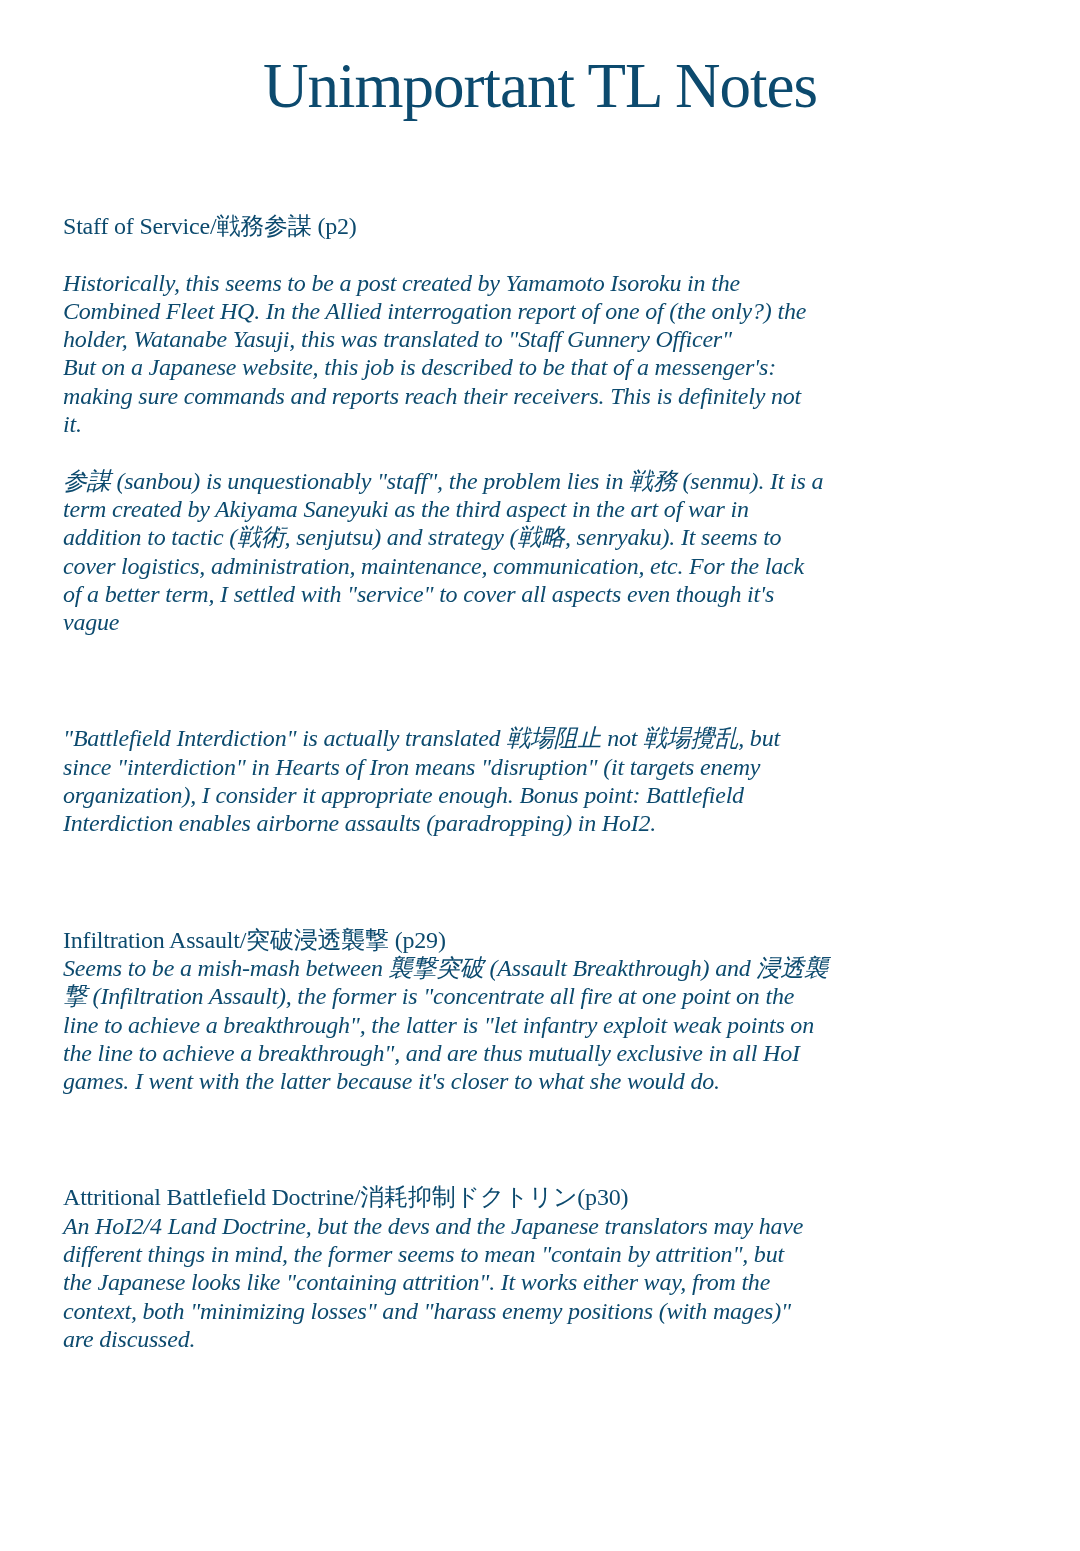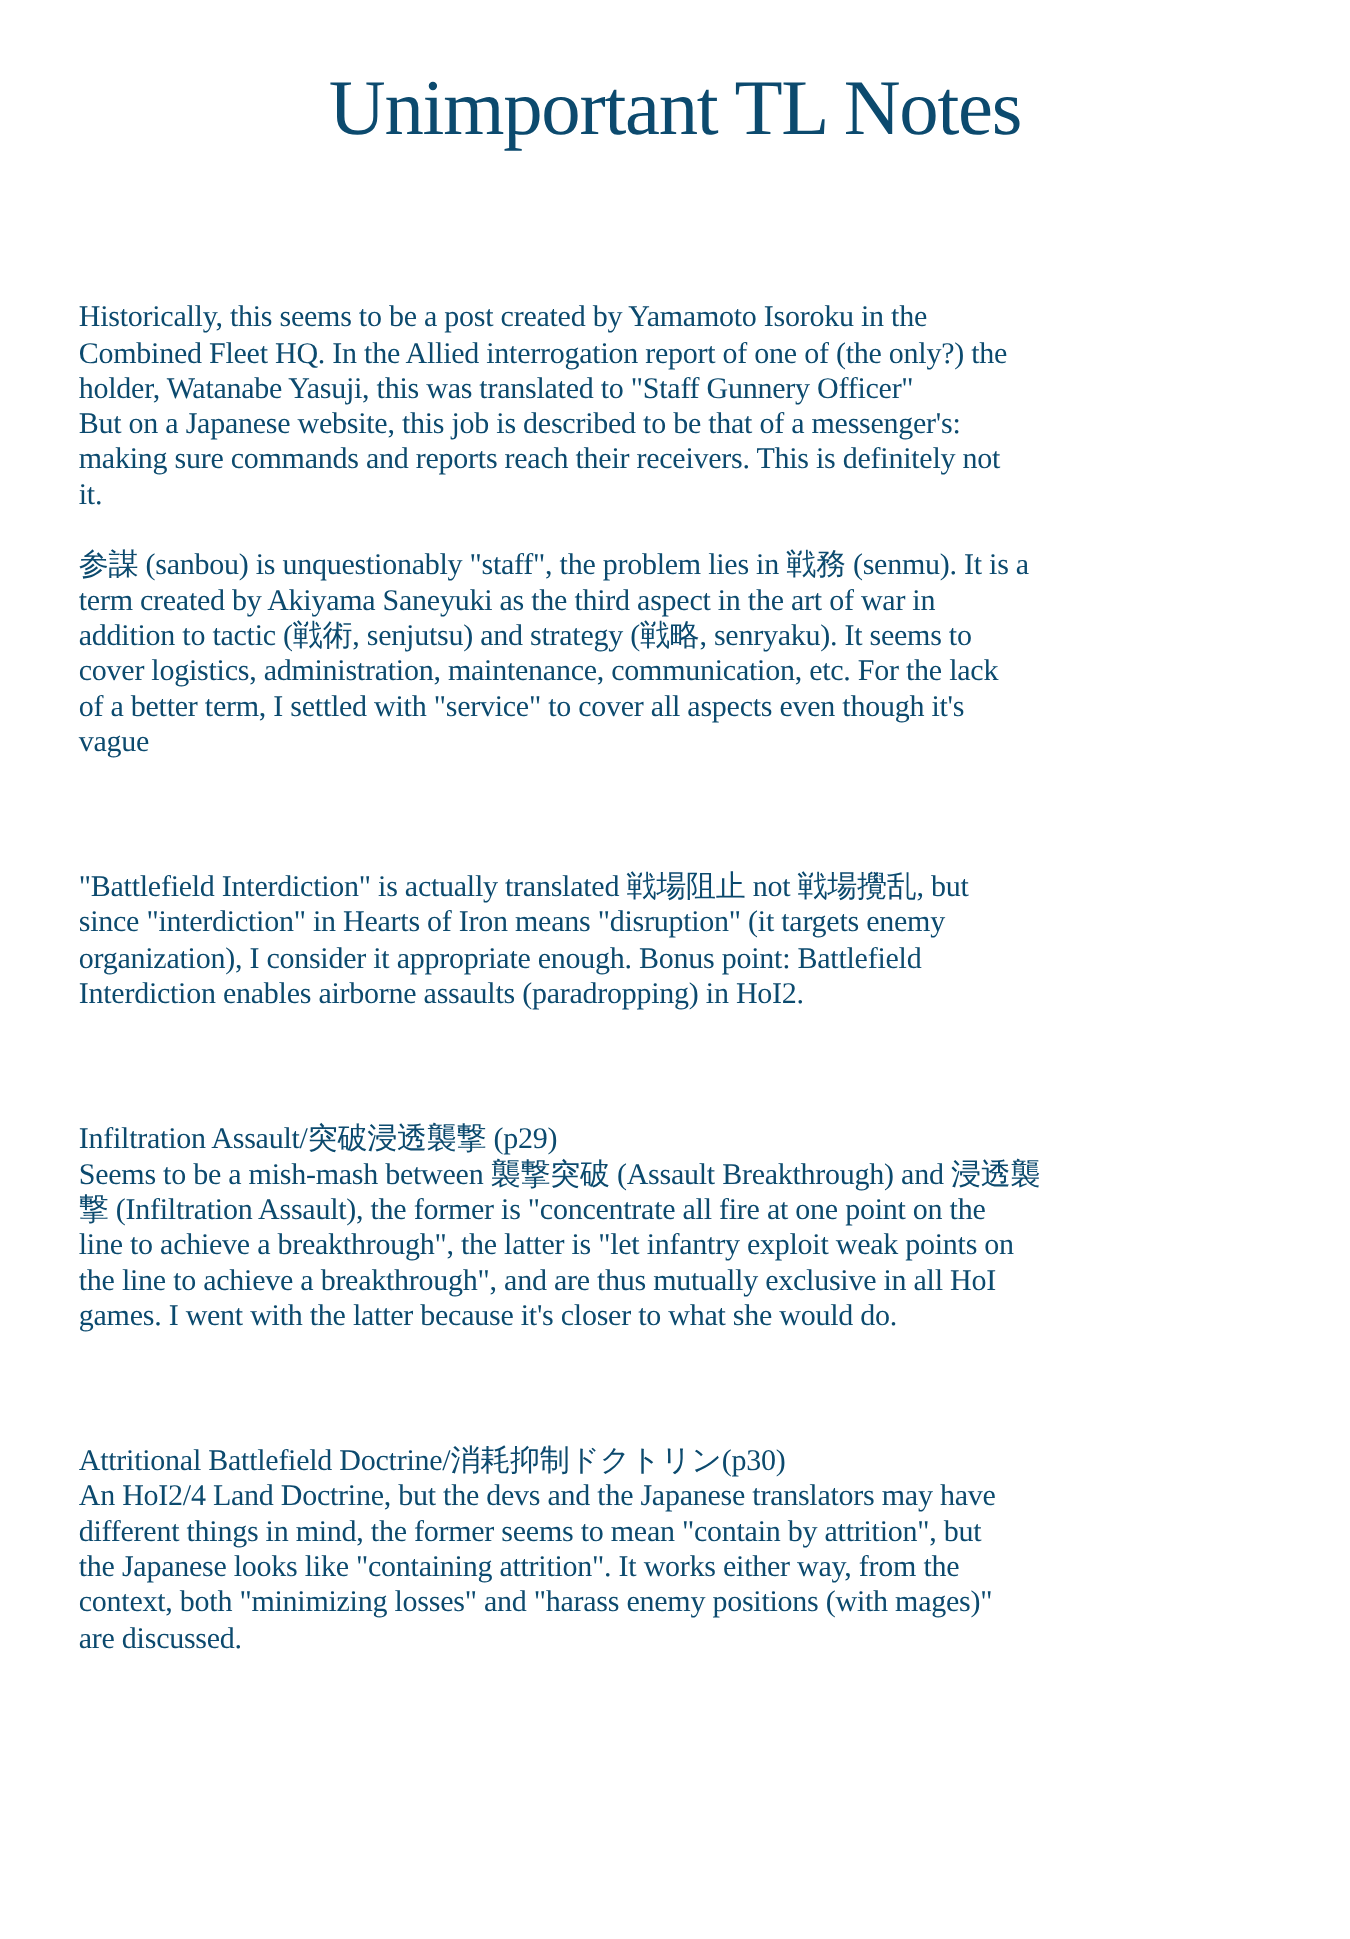--- a/index.html
+++ b/index.html
@@ -45,35 +45,37 @@
     margin-top: 88px;
   }
   .section-heading {
     margin: 0;
     font-size: 24px;
     font-weight: normal;
   }
   .para {
     margin: 0;
     white-space: pre-line;
+    font-style: italic;
   }
   .para.spaced {
     margin-top: 28.3px;
   }
 </style>
 </head>
 <body>
 
 <div class="page">
 
   <h1 class="doc-title">Unimportant TL Notes</h1>
 
   <div class="content">
 
     <div class="section">
+      <div class="section-heading">Staff of Service/戦務参謀 (p2)</div>
       <p class="para spaced">Historically, this seems to be a post created by Yamamoto Isoroku in the
 Combined Fleet HQ. In the Allied interrogation report of one of (the only?) the
 holder, Watanabe Yasuji, this was translated to "Staff Gunnery Officer"
 But on a Japanese website, this job is described to be that of a messenger's:
 making sure commands and reports reach their receivers. This is definitely not
 it.</p>
       <p class="para spaced">参謀 (sanbou) is unquestionably "staff", the problem lies in 戦務 (senmu). It is a
 term created by Akiyama Saneyuki as the third aspect in the art of war in
 addition to tactic (戦術, senjutsu) and strategy (戦略, senryaku). It seems to
 cover logistics, administration, maintenance, communication, etc. For the lack

